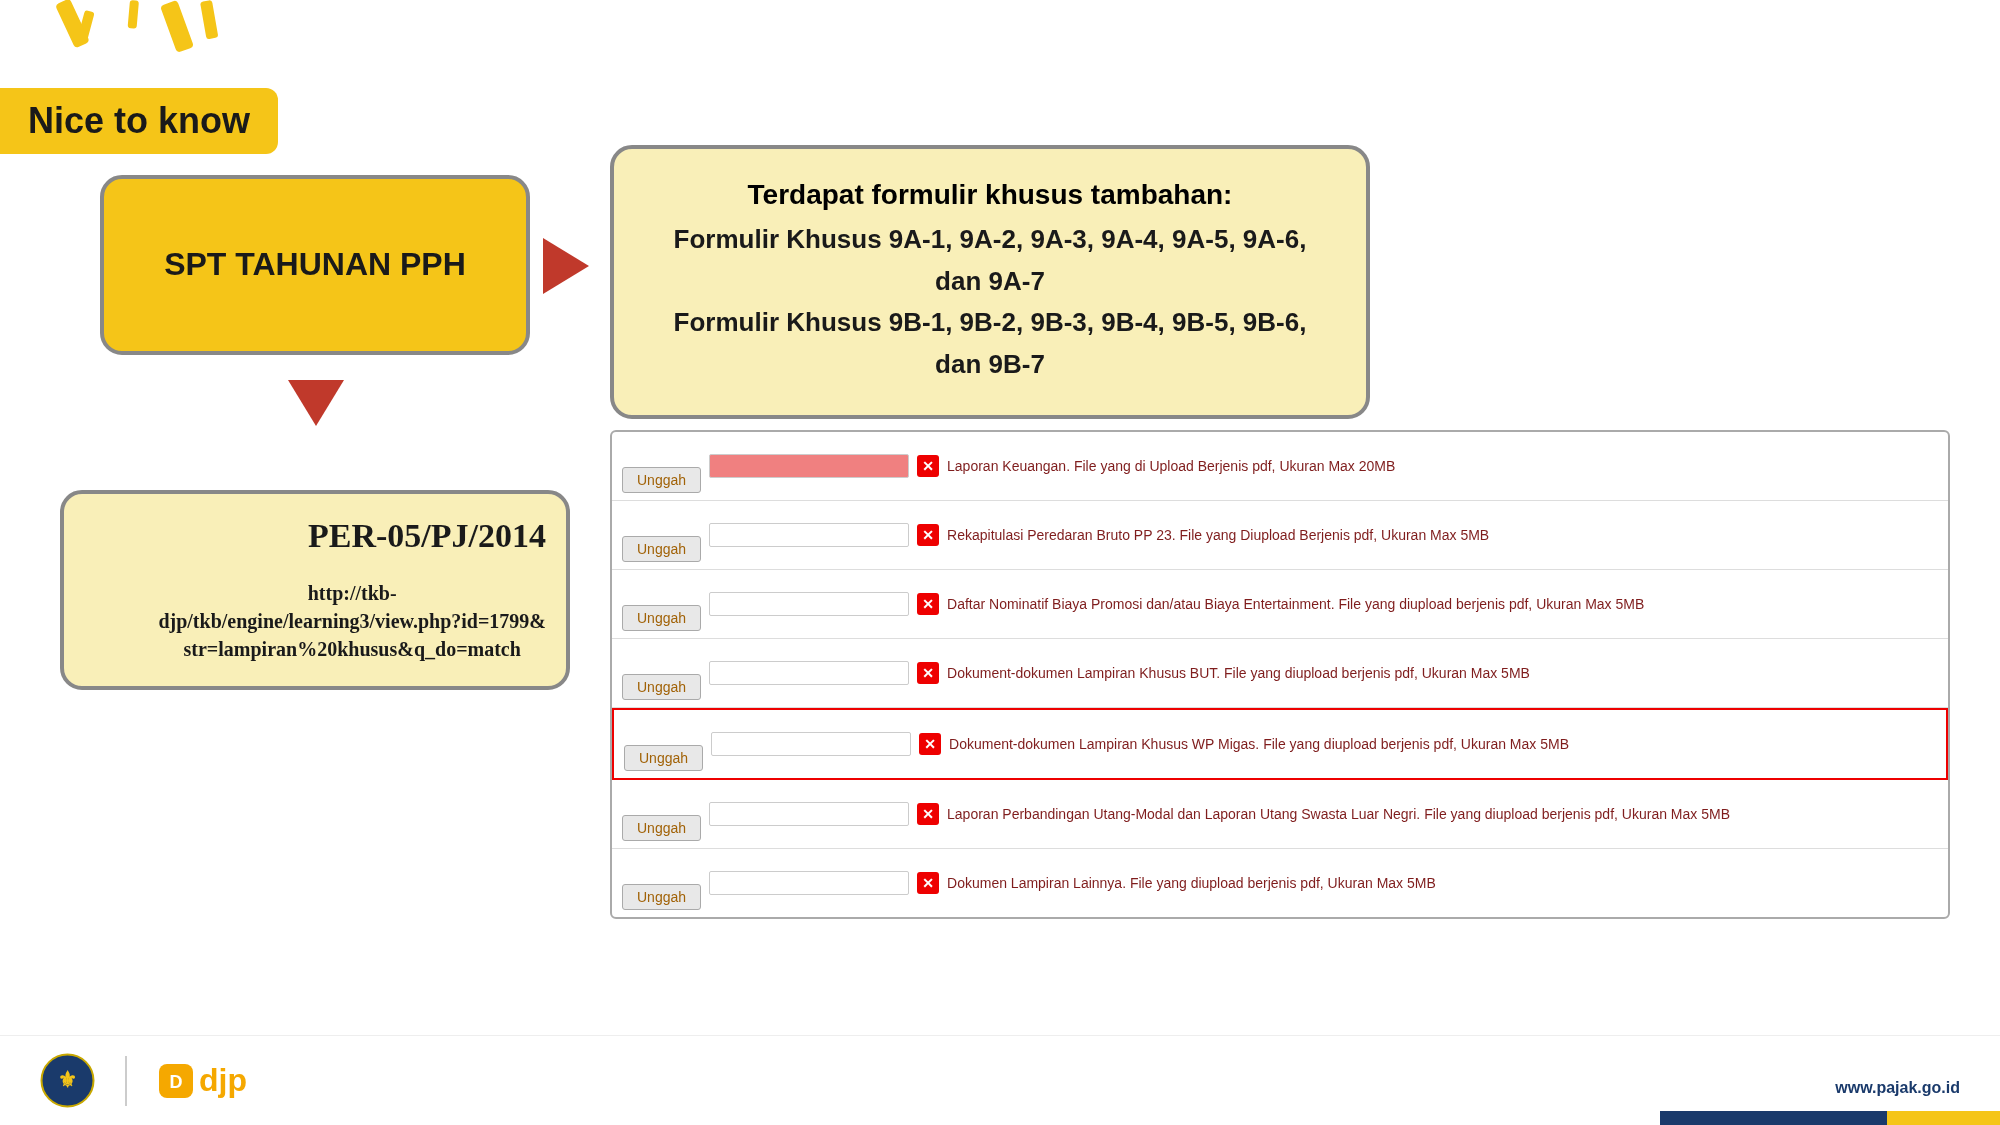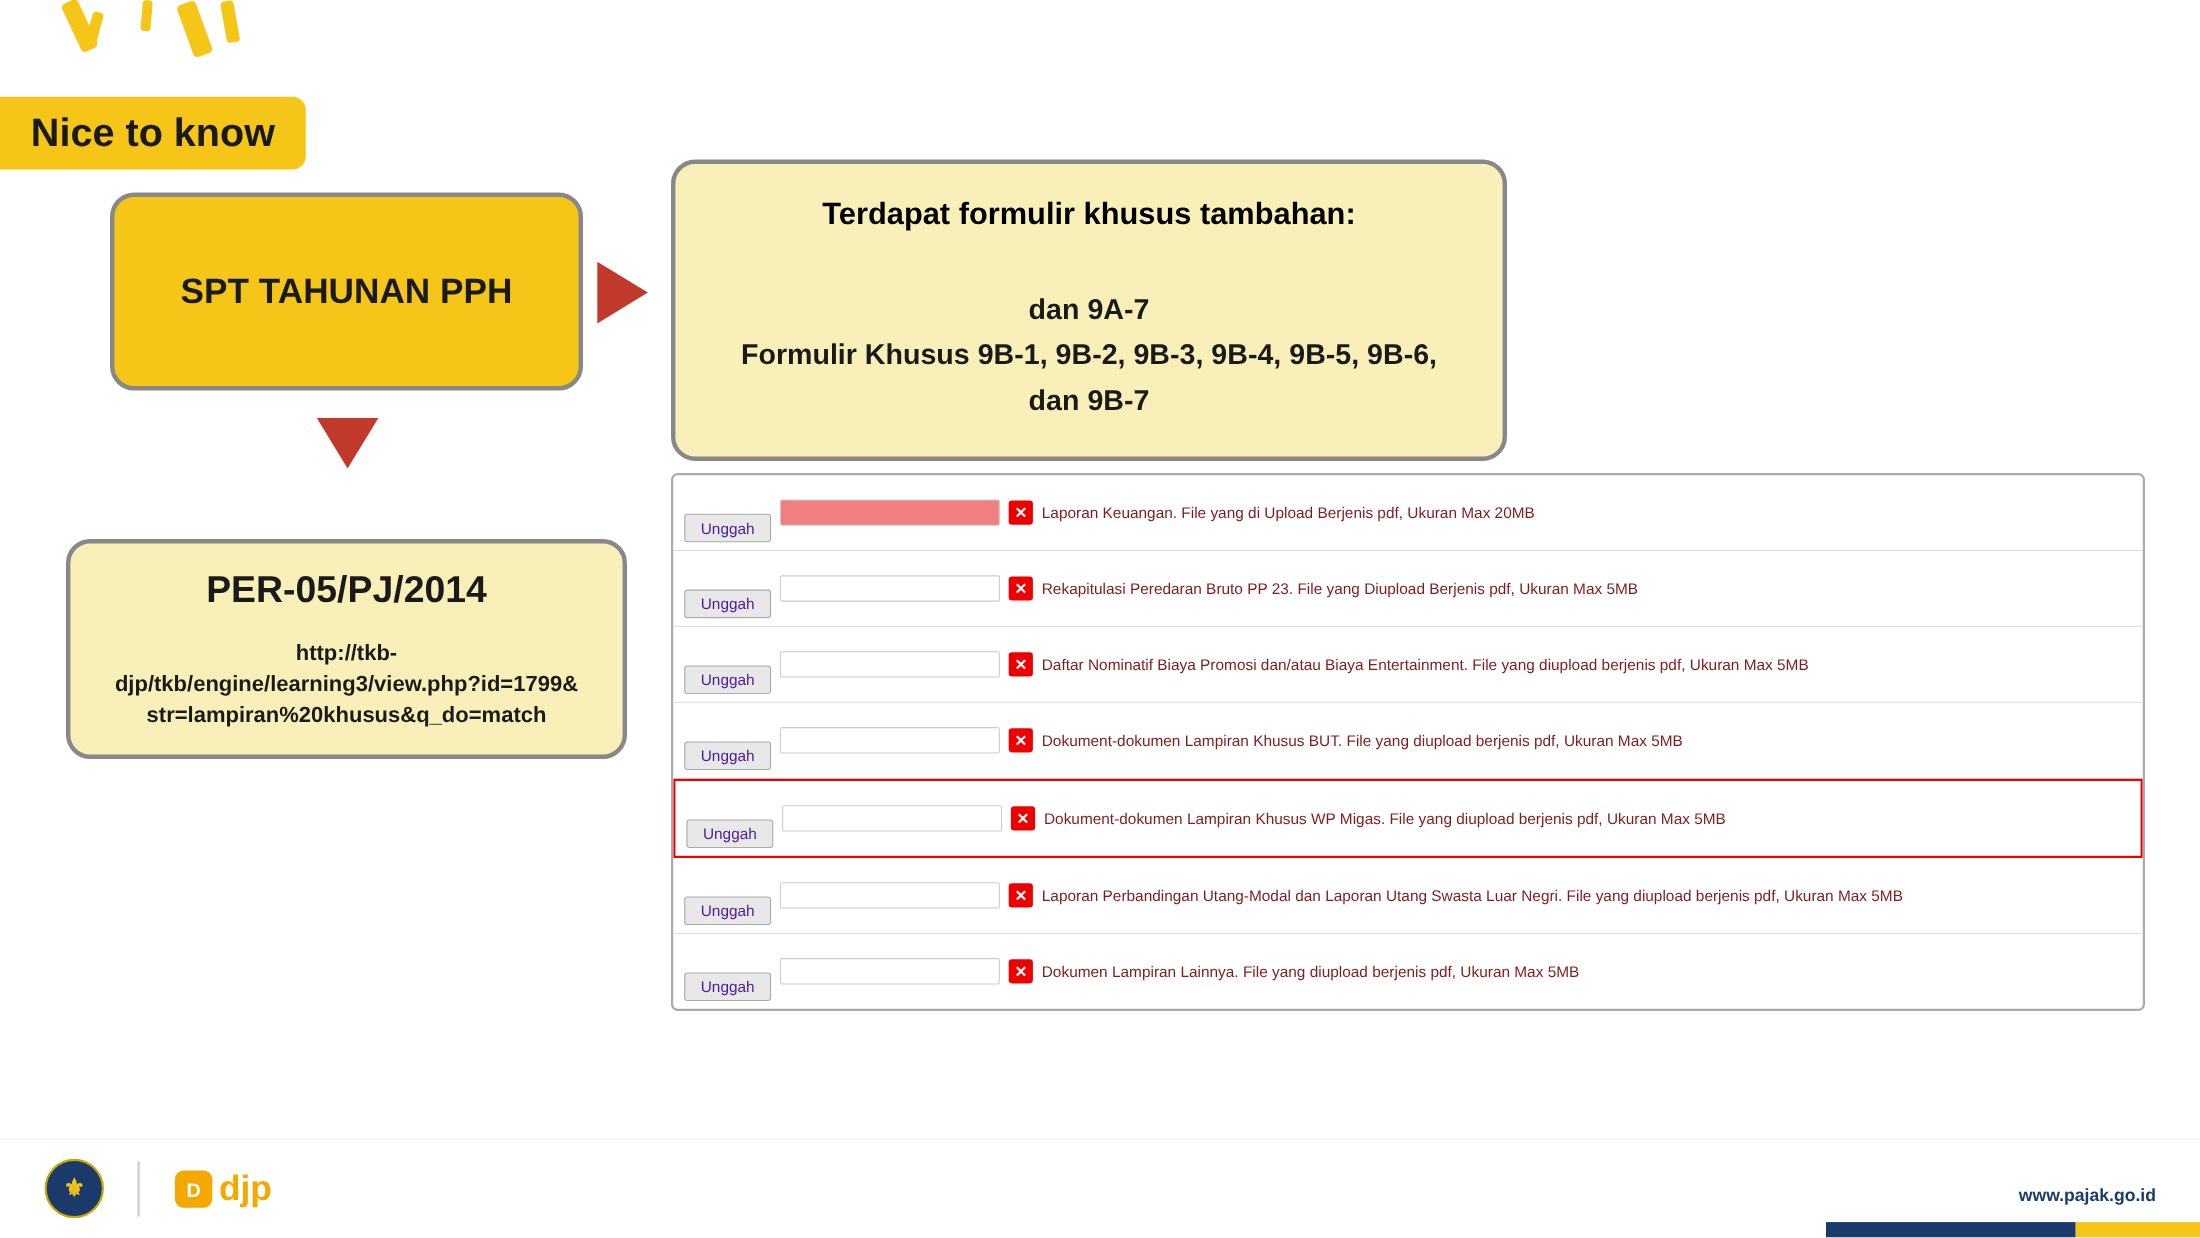--- a/index.html
+++ b/index.html
@@ -48,25 +48,26 @@
     .per-box {
       position: absolute;
       top: 490px;
       left: 60px;
       width: 510px;
       height: 200px;
       background: #F9EFB8;
       border: 4px solid #888;
       border-radius: 22px;
       display: flex;
-      align-items: center;
+      align-items: flex-end;
       justify-content: center;
       text-align: center;
       flex-direction: column;
       padding: 20px;
+      font-family: Liberation Serif, serif;
     }
 
     .per-box .per-title {
       font-size: 34px;
       font-weight: 900;
       color: #1a1a1a;
       margin-bottom: 8px;
     }
 
     .per-box .per-link {
@@ -159,21 +160,21 @@
     }
 
     .btn-unggah {
       background: #e8e8e8;
       border: 1px solid #aaa;
       border-radius: 3px;
       padding: 4px 14px;
       font-size: 14px;
       min-width: 70px;
       cursor: pointer;
-      color: #4c1d95;
+      color: #a16207;
       margin-top: 28px;
     }
 
     .upload-input {
       flex: 0 0 200px;
       height: 24px;
       border: 1px solid #ccc;
       border-radius: 2px;
       background: #fff;
     }
@@ -308,21 +309,21 @@
 <div class="arrow-down"></div>
 
 <div class="per-box">
   <div class="per-title">PER-05/PJ/2014</div>
   <div class="per-link">http://tkb-<br>djp/tkb/engine/learning3/view.php?id=1799&amp;<br>str=lampiran%20khusus&amp;q_do=match</div>
 </div>
 
 <div class="info-box">
   <div class="info-title">Terdapat formulir khusus tambahan:</div>
   <div class="info-body">
-    <br>
+    <span>Formulir Khusus 9A-1, 9A-2, 9A-3, 9A-4, 9A-5, 9A-6,</span><br>
     <span>dan 9A-7</span><br>
     <span>Formulir Khusus 9B-1, 9B-2, 9B-3, 9B-4, 9B-5, 9B-6,</span><br>
     <span>dan 9B-7</span>
   </div>
 </div>
 
 <div class="upload-table" id="upload-table">
 <div class="upload-row">
       <button class="btn-unggah">Unggah</button>
       <div class="upload-input filled"></div>

